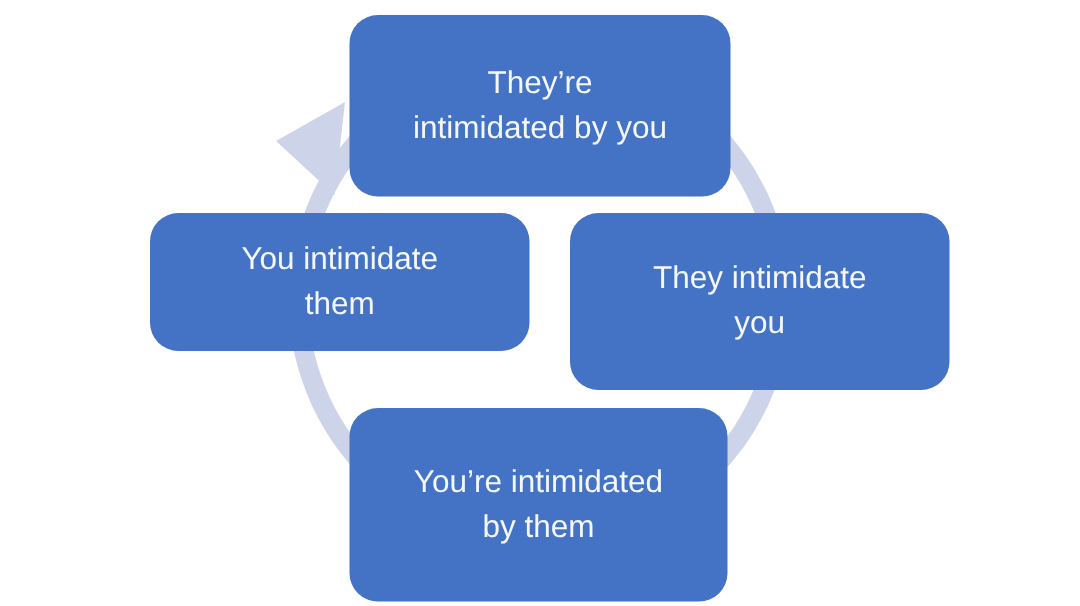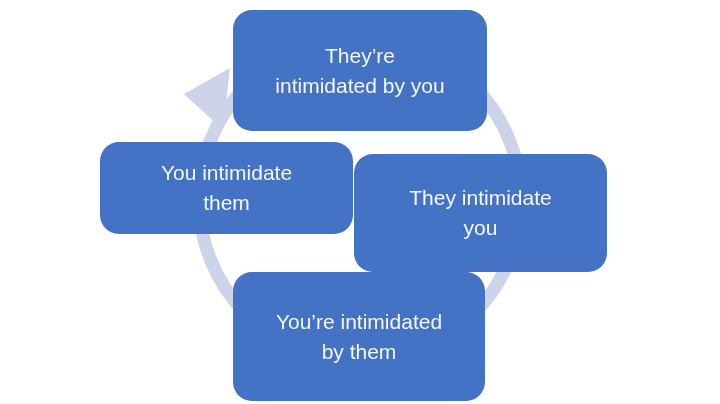--- a/index.html
+++ b/index.html
@@ -31,21 +31,21 @@
     align-items: center;
     justify-content: center;
     text-align: center;
     font-size: 21px;
     line-height: 30px;
     white-space: pre-line;
     padding: 4px 26px;
   }
   .node--top    { left: 233px; top: 10px;  width: 254px; height: 121px; }
   .node--left   { left: 100px; top: 142px; width: 253px; height: 92px; }
-  .node--right  { left: 354px; top: 142px; width: 253px; height: 118px; margin-top: 12px; }
+  .node--right  { left: 380px; top: 142px; width: 253px; height: 118px; }
   .node--bottom { left: 233px; top: 272px; width: 252px; height: 129px; }
 </style>
 </head>
 <body>
 
 <div class="stage">
 
   <svg class="ring-svg" viewBox="0 0 720 404" aria-hidden="true">
     <circle cx="360" cy="200" r="161" fill="none" stroke="#cdd3e9" stroke-width="13"></circle>
     <polygon points="230,68 184,94 223,130" fill="#cdd3e9"></polygon>

